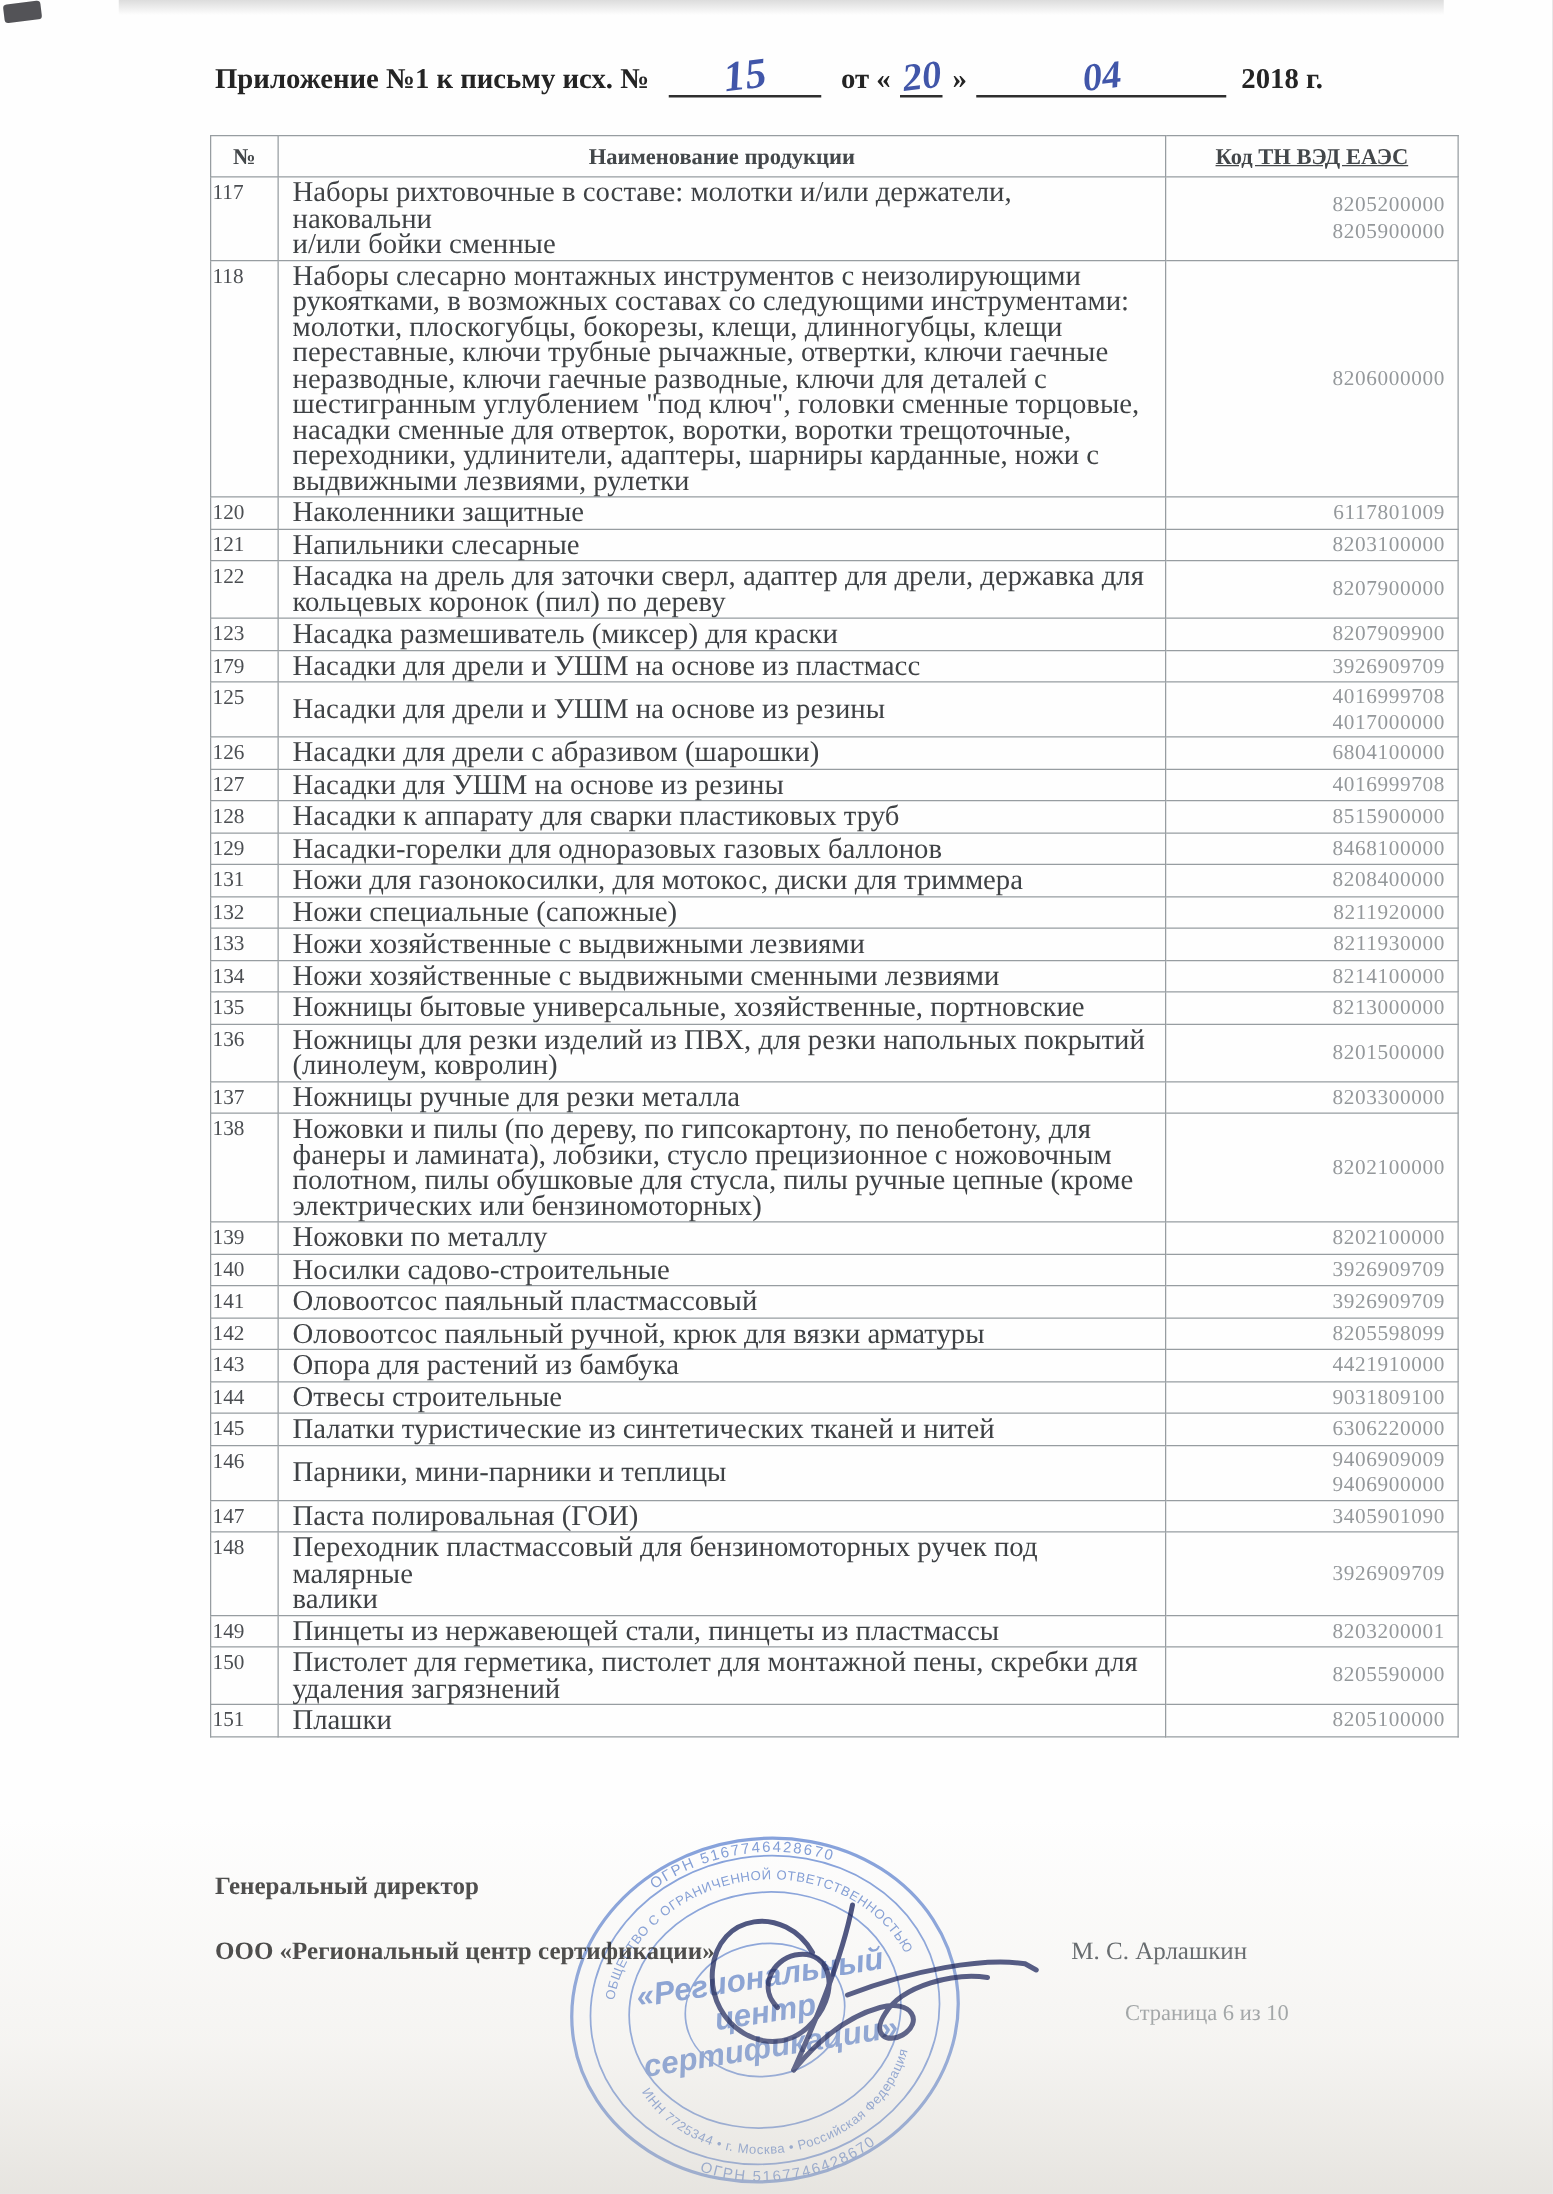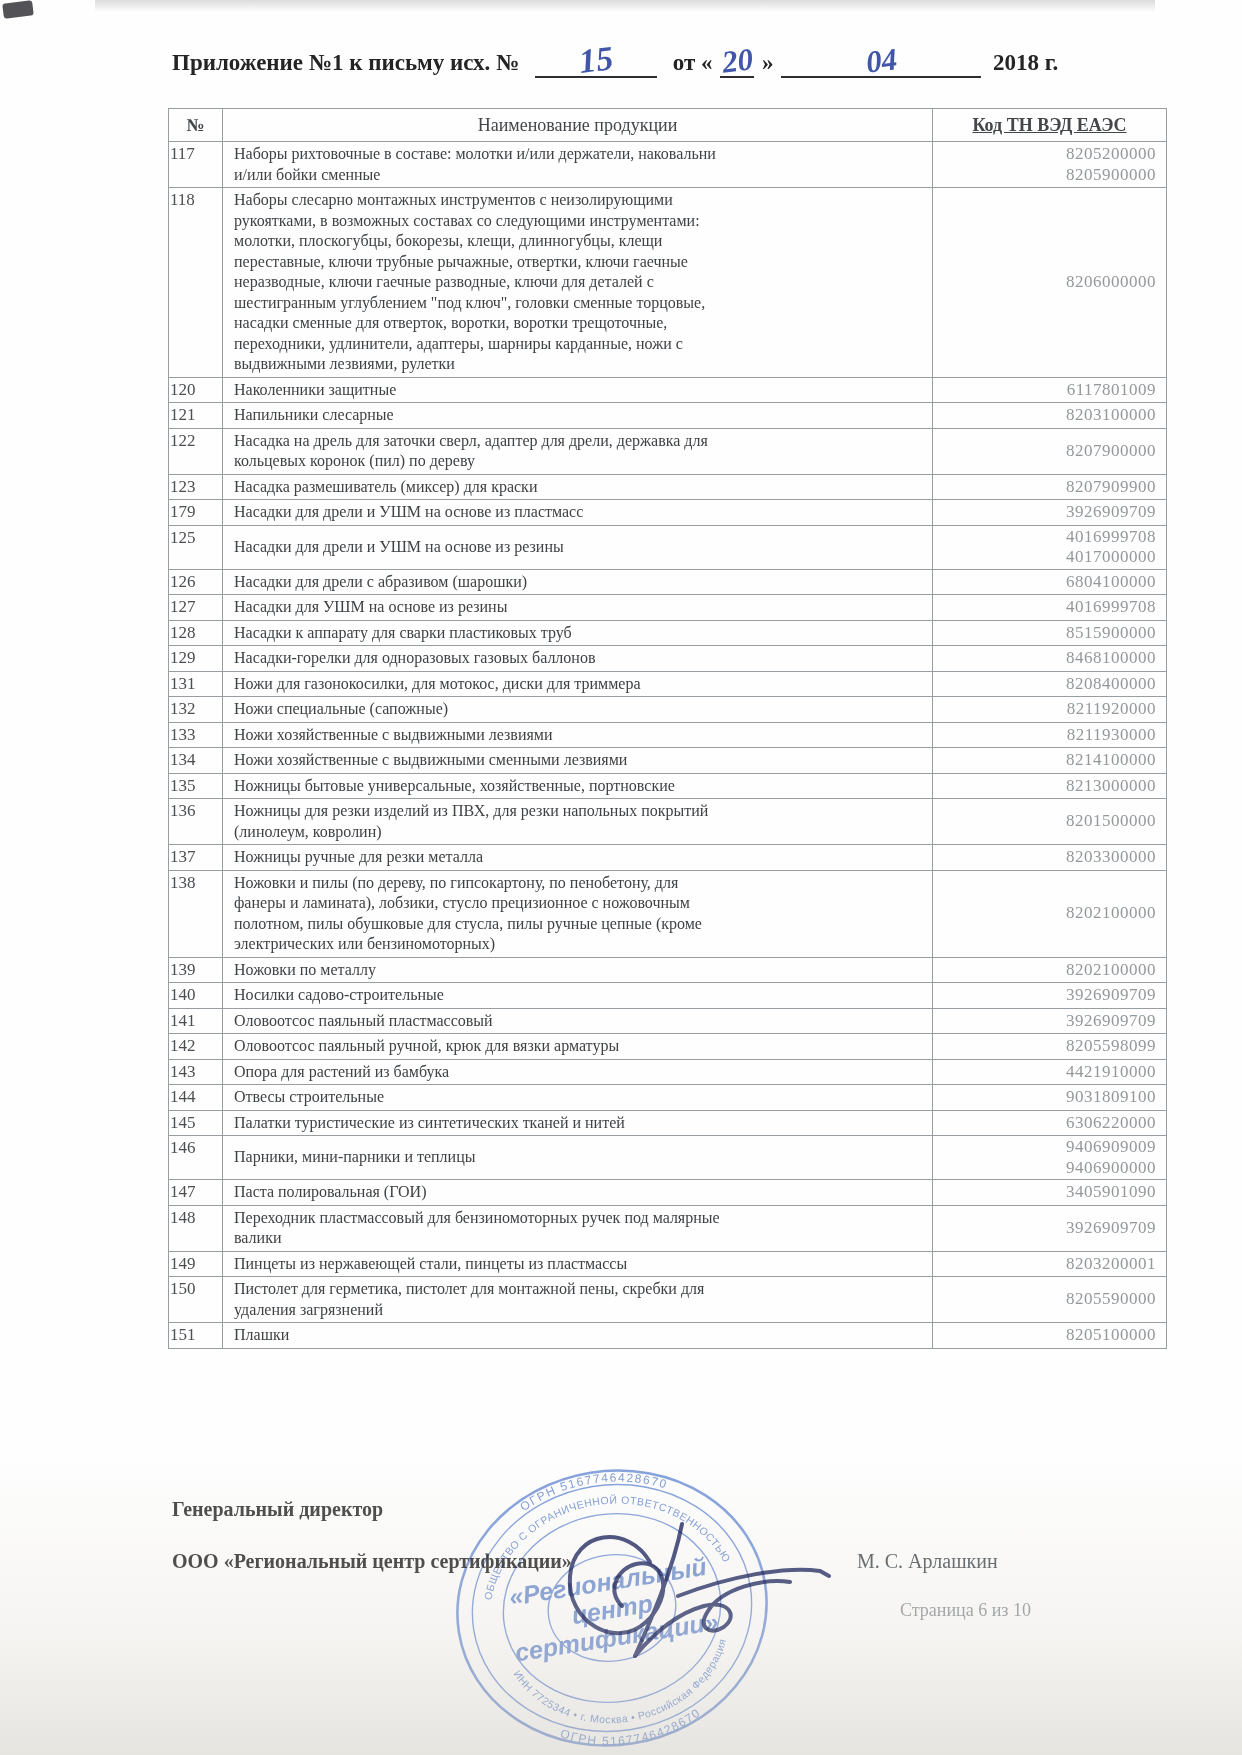--- a/index.html
+++ b/index.html
@@ -50,30 +50,30 @@
   table.products col.w-no{width:54px;}
   table.products col.w-name{width:710px;}
   table.products col.w-code{width:234px;}
   table.products th, table.products td{
     border:1px solid #979da1;
   }
   table.products th{
     height:28px;font-size:18px;color:#43474a;padding:2px 0;
   }
   th.col-no{font-weight:600;}
-  th.col-name{font-weight:normal;color:#3c4043;}
+  th.col-name{font-weight:bold;color:#3c4043;}
   th.col-code{font-weight:600;color:#767c82;text-decoration:underline;}
   td.c-no{
     vertical-align:top;text-align:left;font-size:17px;color:#4b4e52;
     padding-top:2px;
   }
   td.c-name{
     vertical-align:top;white-space:pre-line;
     padding:2px 6px 2px 11px;
-    font-size:16px;line-height:20.5px;color:#3f4245;
+    font-size:23px;line-height:20.5px;color:#3f4245;
   }
   td.c-name.v-mid{vertical-align:middle;}
   td.c-code{
     white-space:pre-line;text-align:right;vertical-align:middle;
     padding:1px 10px 1px 0;
     font-size:17px;line-height:20.5px;letter-spacing:.5px;color:#94989b;margin-left:40px;
   }
   
   .director-title{
     position:absolute;left:172px;top:1498px;

